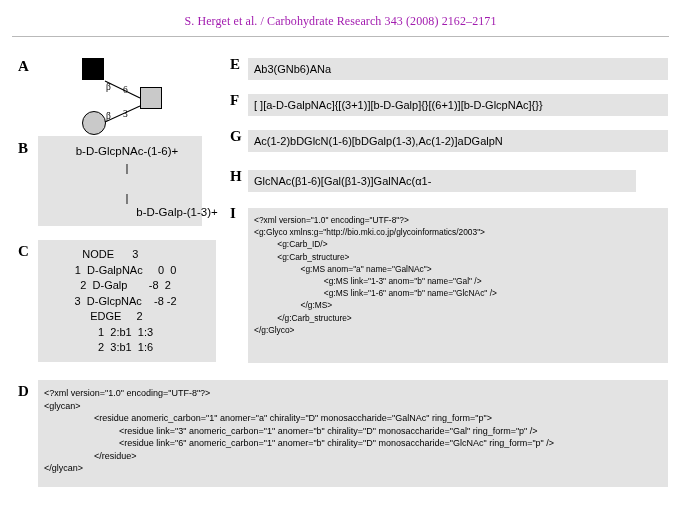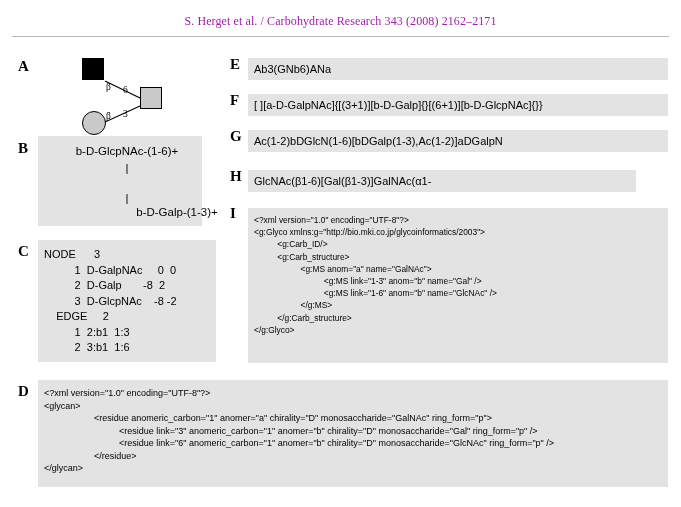--- a/index.html
+++ b/index.html
@@ -142,21 +142,21 @@
   <div class="panel-letter" style="left:18px; top:140px;">B</div>
   <div class="gray-box" style="left:38px; top:136px; width:164px; height:90px;">
     <div class="bbox-text" style="position:absolute; left:0; top:9px; width:178px;">b-D-GlcpNAc-(1-6)+</div>
     <div class="bbox-text" style="position:absolute; left:0; top:26px; width:178px;">|</div>
     <div class="bbox-text" style="position:absolute; left:0; top:56px; width:178px;">|</div>
     <div class="bbox-text" style="position:absolute; left:7px; top:70px; width:178px;margin-left:43px;">b-D-Galp-(1-3)+</div>
   </div>
 
   <div class="panel-letter" style="left:18px; top:243px;">C</div>
   <div class="gray-box" style="left:38px; top:240px; width:178px; height:122px;">
-    <div class="node-text" style="position:absolute; left:6px; top:7px;">NODE      3
+    <div class="node-text" style="position:absolute; left:6px; top:7px;text-align:center;">NODE      3
           1  D-GalpNAc     0  0
           2  D-Galp       -8  2
           3  D-GlcpNAc    -8 -2
     EDGE     2
           1  2:b1  1:3
           2  3:b1  1:6</div>
   </div>
 
   <div class="panel-letter" style="left:18px; top:383px;">D</div>
   <div class="gray-box" style="left:38px; top:380px; width:630px; height:107px;">

